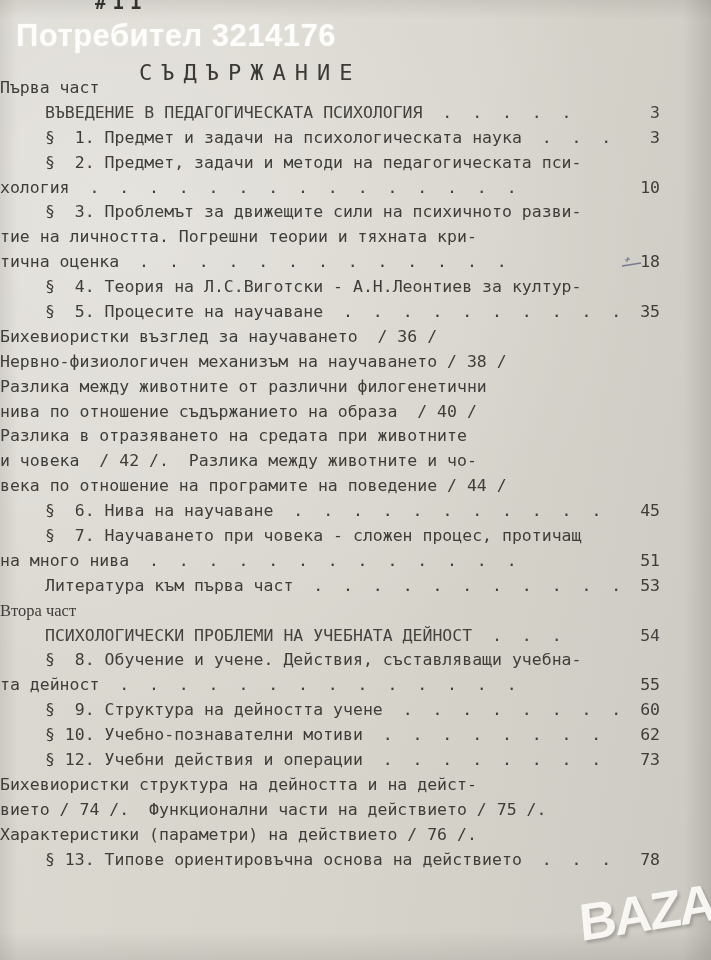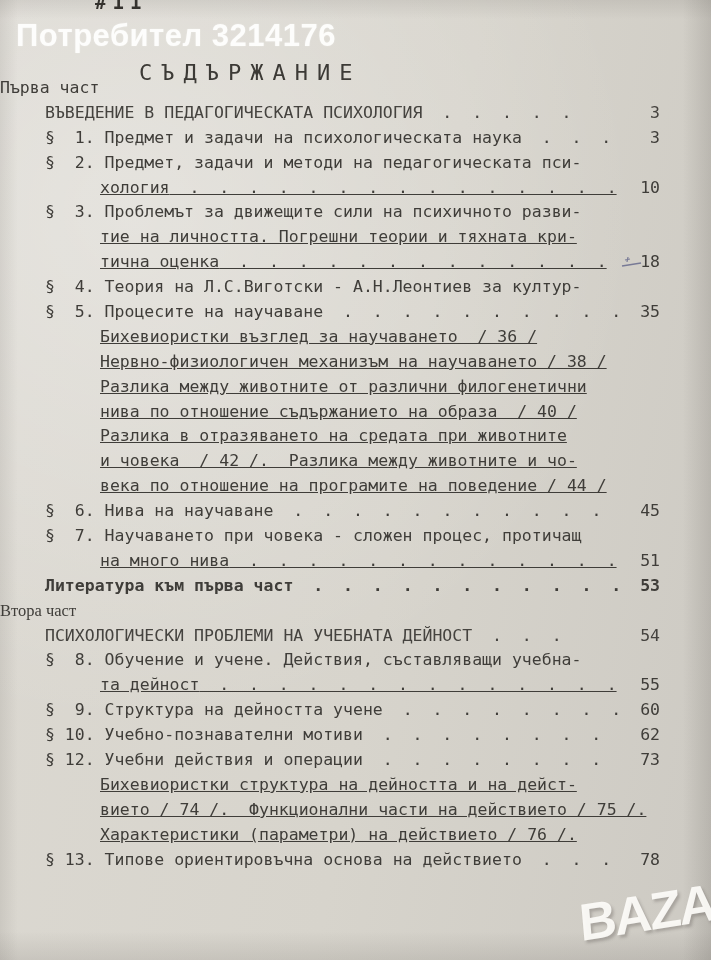--- a/index.html
+++ b/index.html
@@ -26,22 +26,22 @@
   }
   .toc{position:absolute; left:0; top:76px; width:711px;}
   .toc-line{
     position:relative; height:24.9px; line-height:24.9px;
     font-size:16.5px; white-space:pre; color:#3f3d39;
   }
   .toc-line.gap{font-family:Liberation Serif, serif;}
   .style-part{}
   .style-heading{padding-left:45px; color:#45433f;}
   .style-entry{padding-left:45px;}
-  .style-cont{padding-left:100px;text-decoration:underline;}
-  .style-lit{padding-left:45px;font-weight:bold;}
+  .style-cont{}
+  .style-lit{padding-left:45px;}
   .page-num{
     position:absolute; right:51px; top:0; min-width:32px; text-align:right;
   }
   .ink-smudge{position:absolute; left:620px; top:3px; opacity:0.75;}
   .wm-user{
     position:absolute; left:16px; top:18px;
     font-family:"Liberation Sans","DejaVu Sans",sans-serif; font-weight:bold;
     font-size:31px; color:rgba(255,255,254,0.90); letter-spacing:0.5px;
     text-shadow:0 0 2px rgba(255,255,255,0.35);
   }

